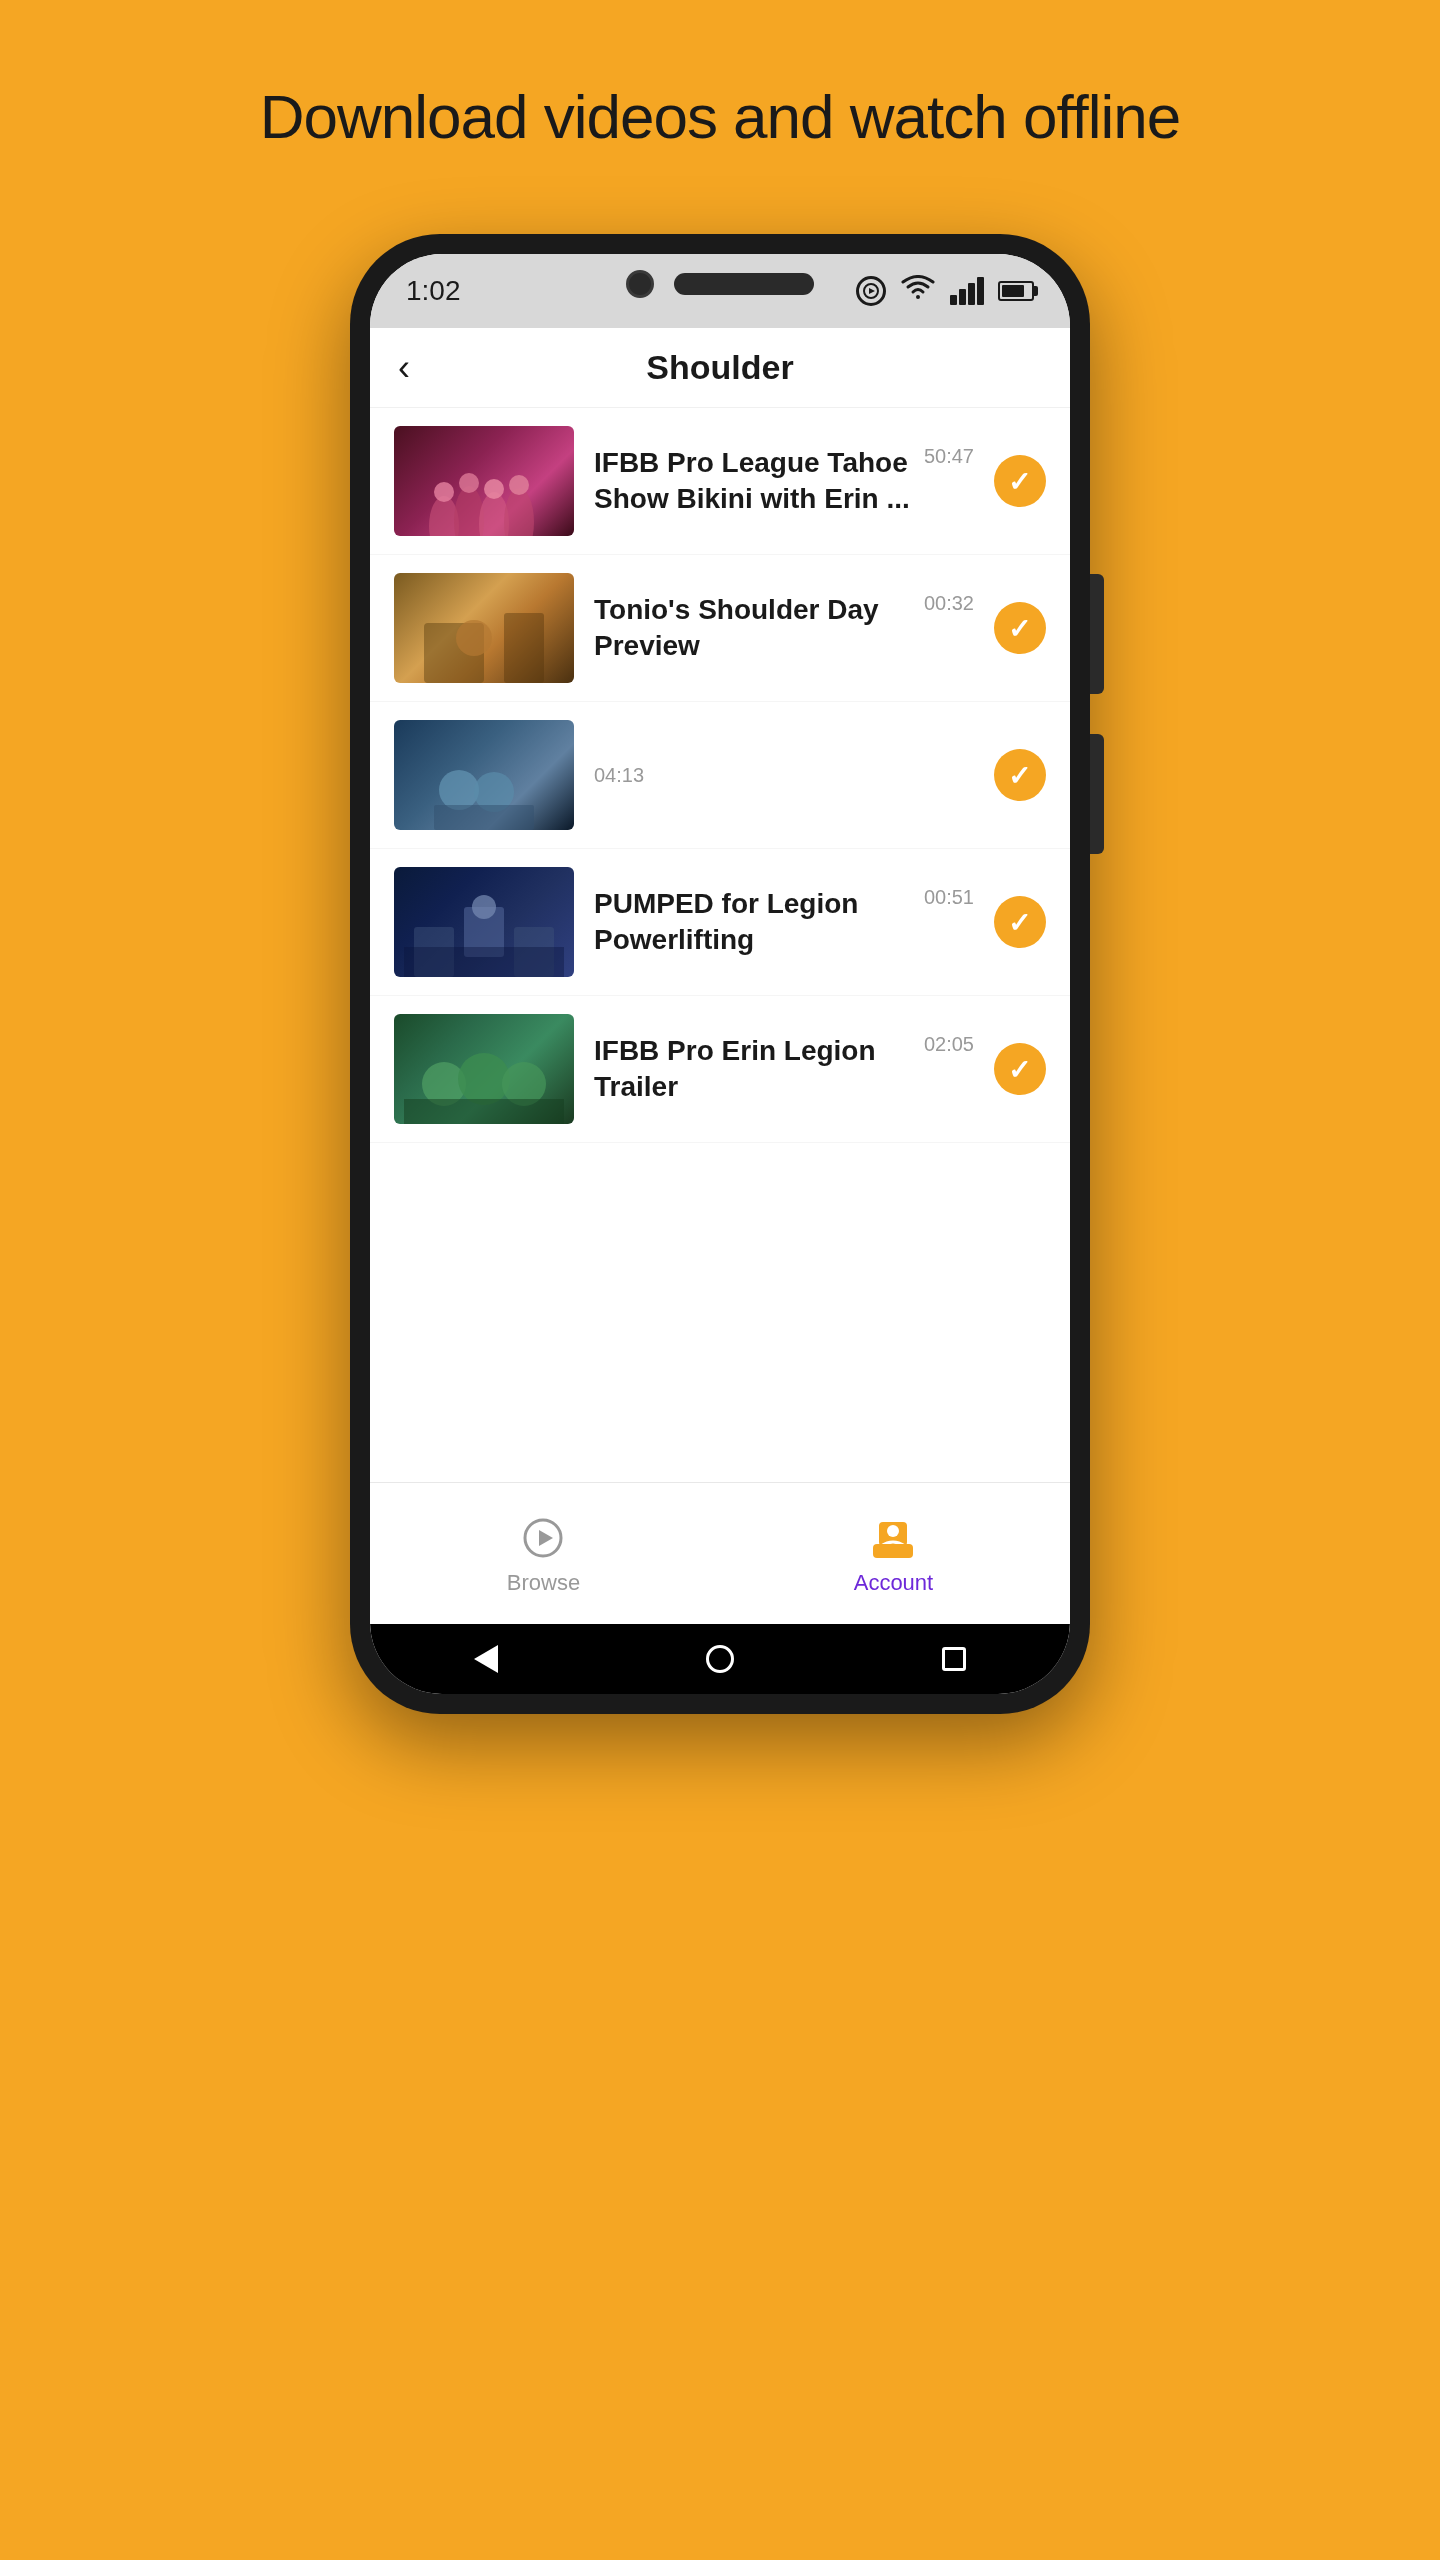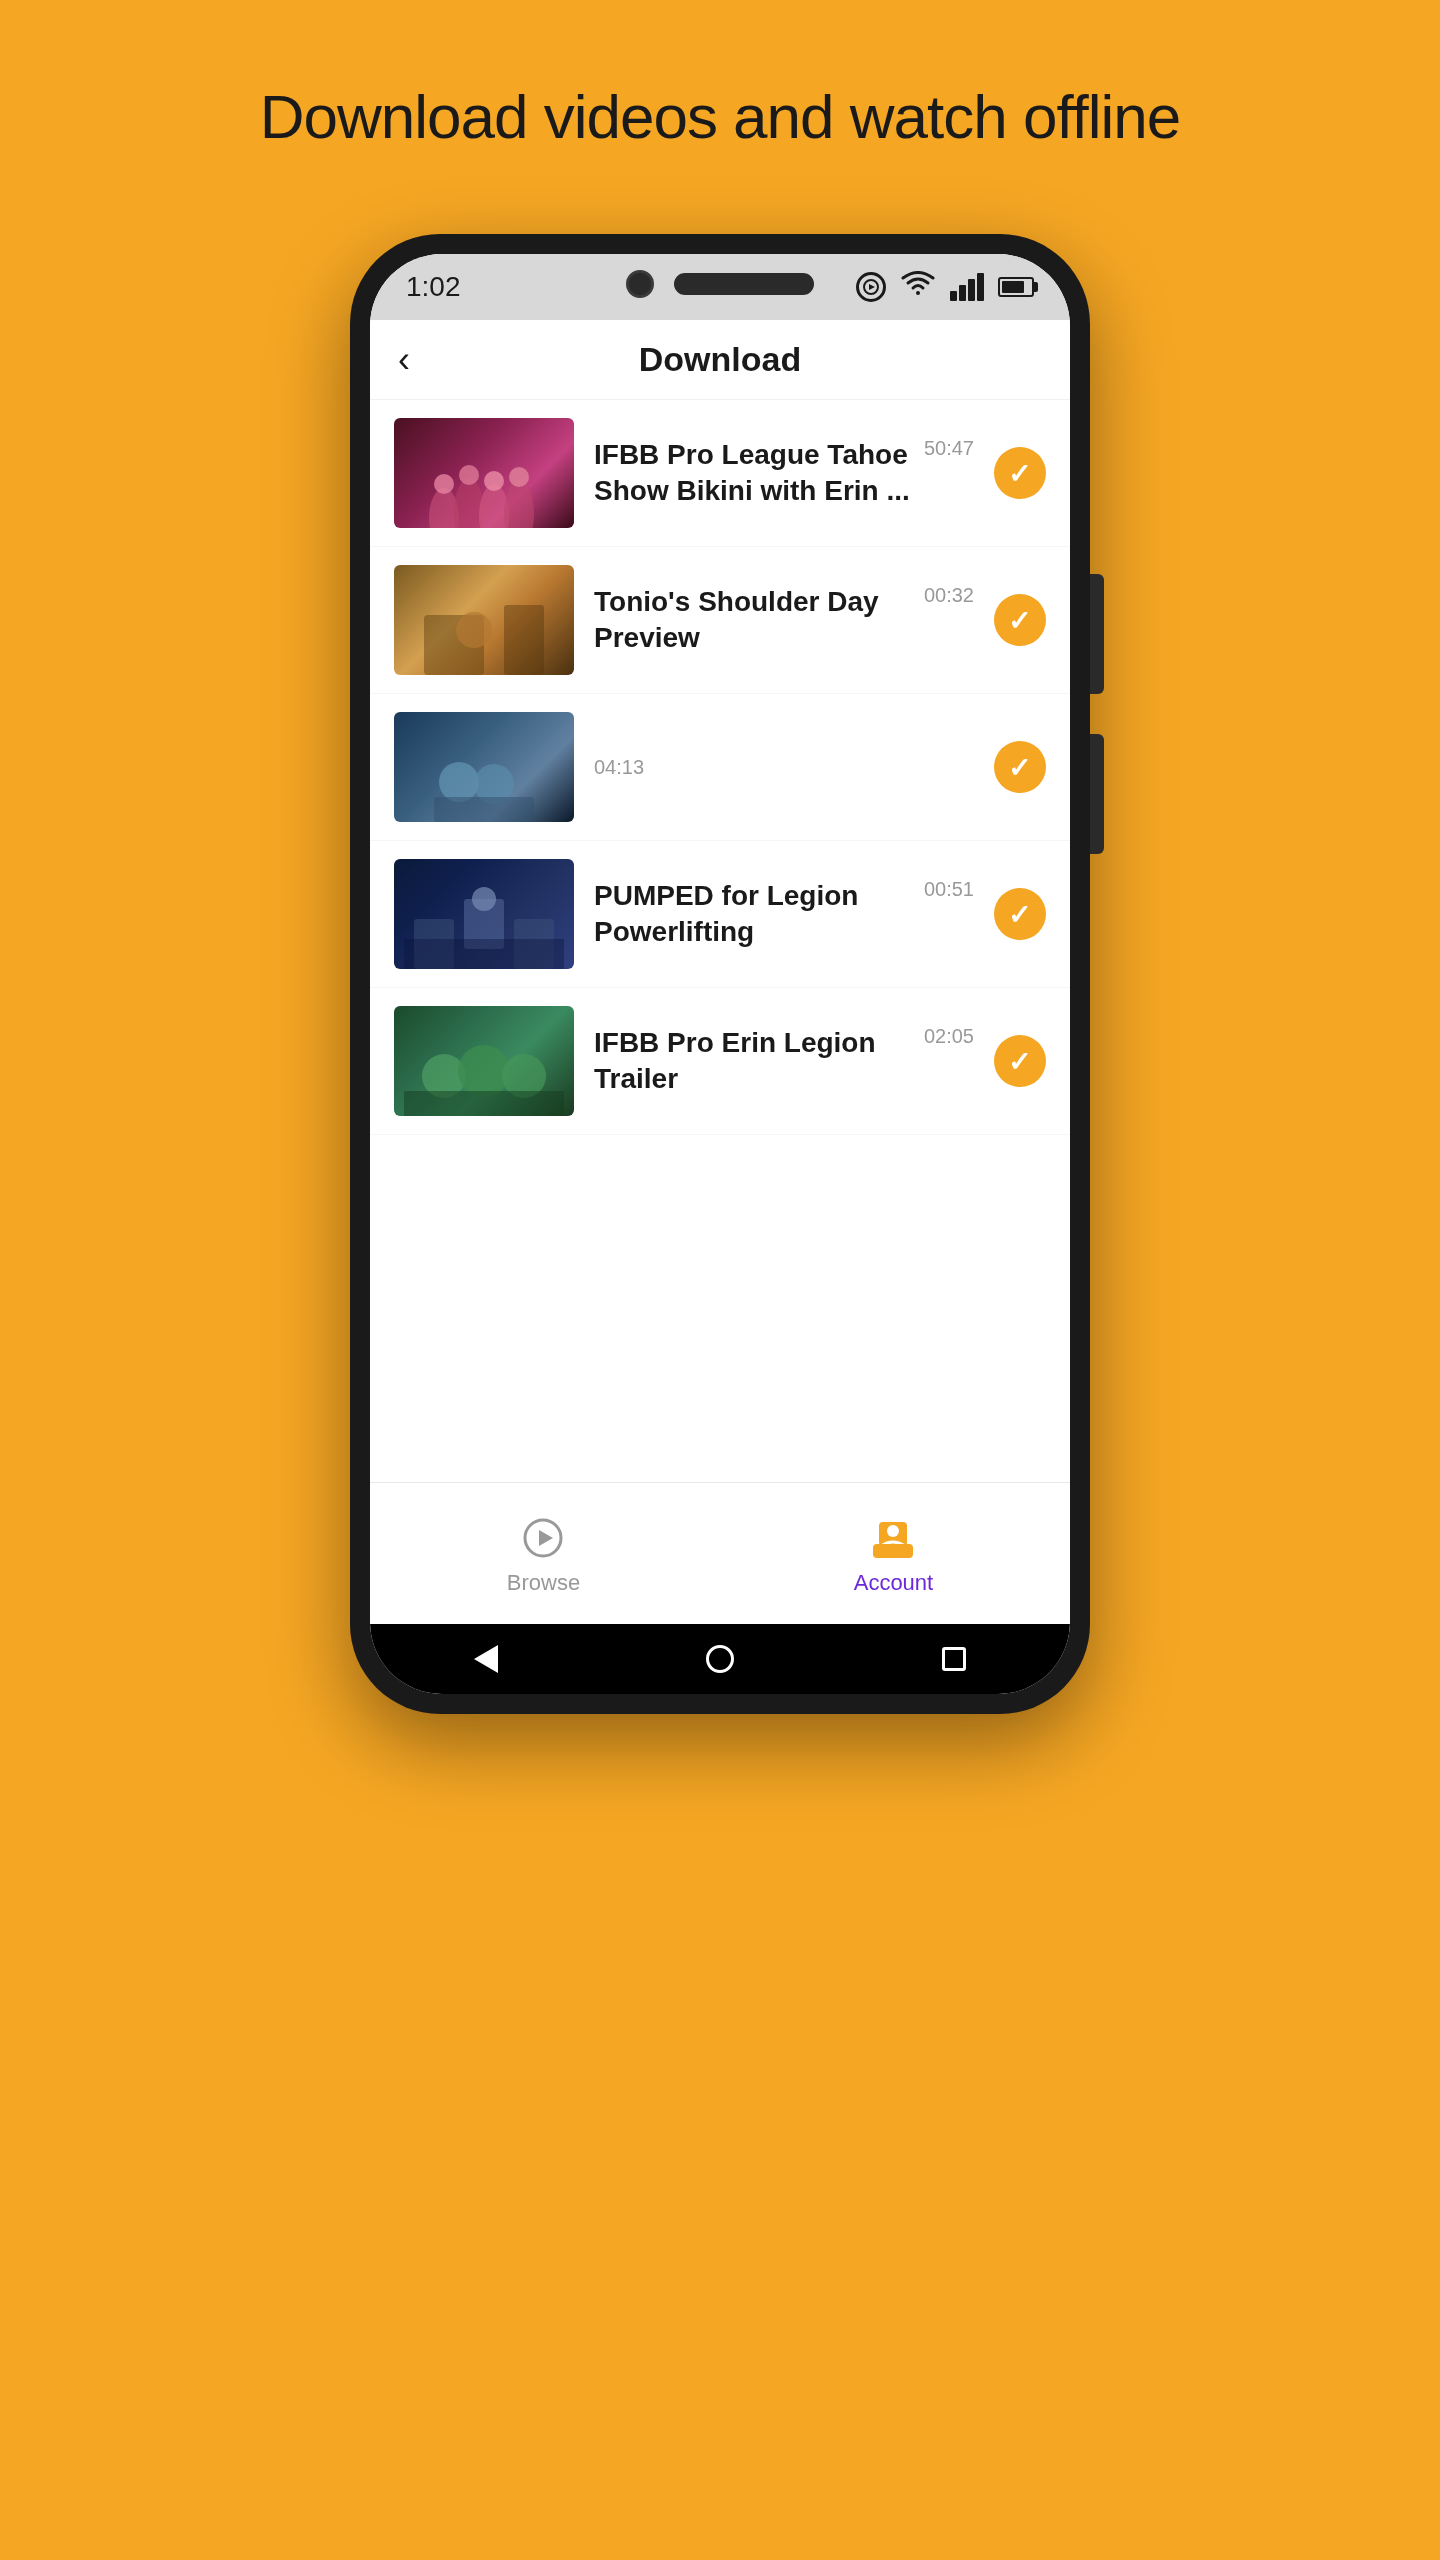--- a/index.html
+++ b/index.html
@@ -97,21 +97,21 @@
 
     .speaker {
       width: 140px;
       height: 22px;
       background: #2a2a2a;
       border-radius: 11px;
     }
 
     
     .status-bar {
-      height: 66px;
+      height: 74px;
       background: #d8d8d8;
       display: flex;
       align-items: center;
       justify-content: space-between;
       padding: 0 36px;
       flex-shrink: 0;
     }
 
     .status-time {
       font-size: 28px;
@@ -403,21 +403,21 @@
           </div>
 
           <div class="battery-icon">
             <div class="battery-fill"></div>
           </div>
         </div>
       </div>
 
       <div class="app-header">
         <span class="back-arrow">‹</span>
-        <span class="app-header-title">Download</span>
+        <span class="app-header-title">Shoulder</span>
       </div>
 
       <div class="video-list">
 
         <div class="video-item">
           <div class="video-thumb thumb-1">
             <div class="thumb-figures">
               <svg width="160" height="90" viewBox="0 0 160 90">
                 <ellipse cx="40" cy="80" rx="15" ry="30" fill="rgba(200,80,120,0.6)"></ellipse>
                 <ellipse cx="65" cy="75" rx="15" ry="35" fill="rgba(180,60,100,0.6)"></ellipse>

